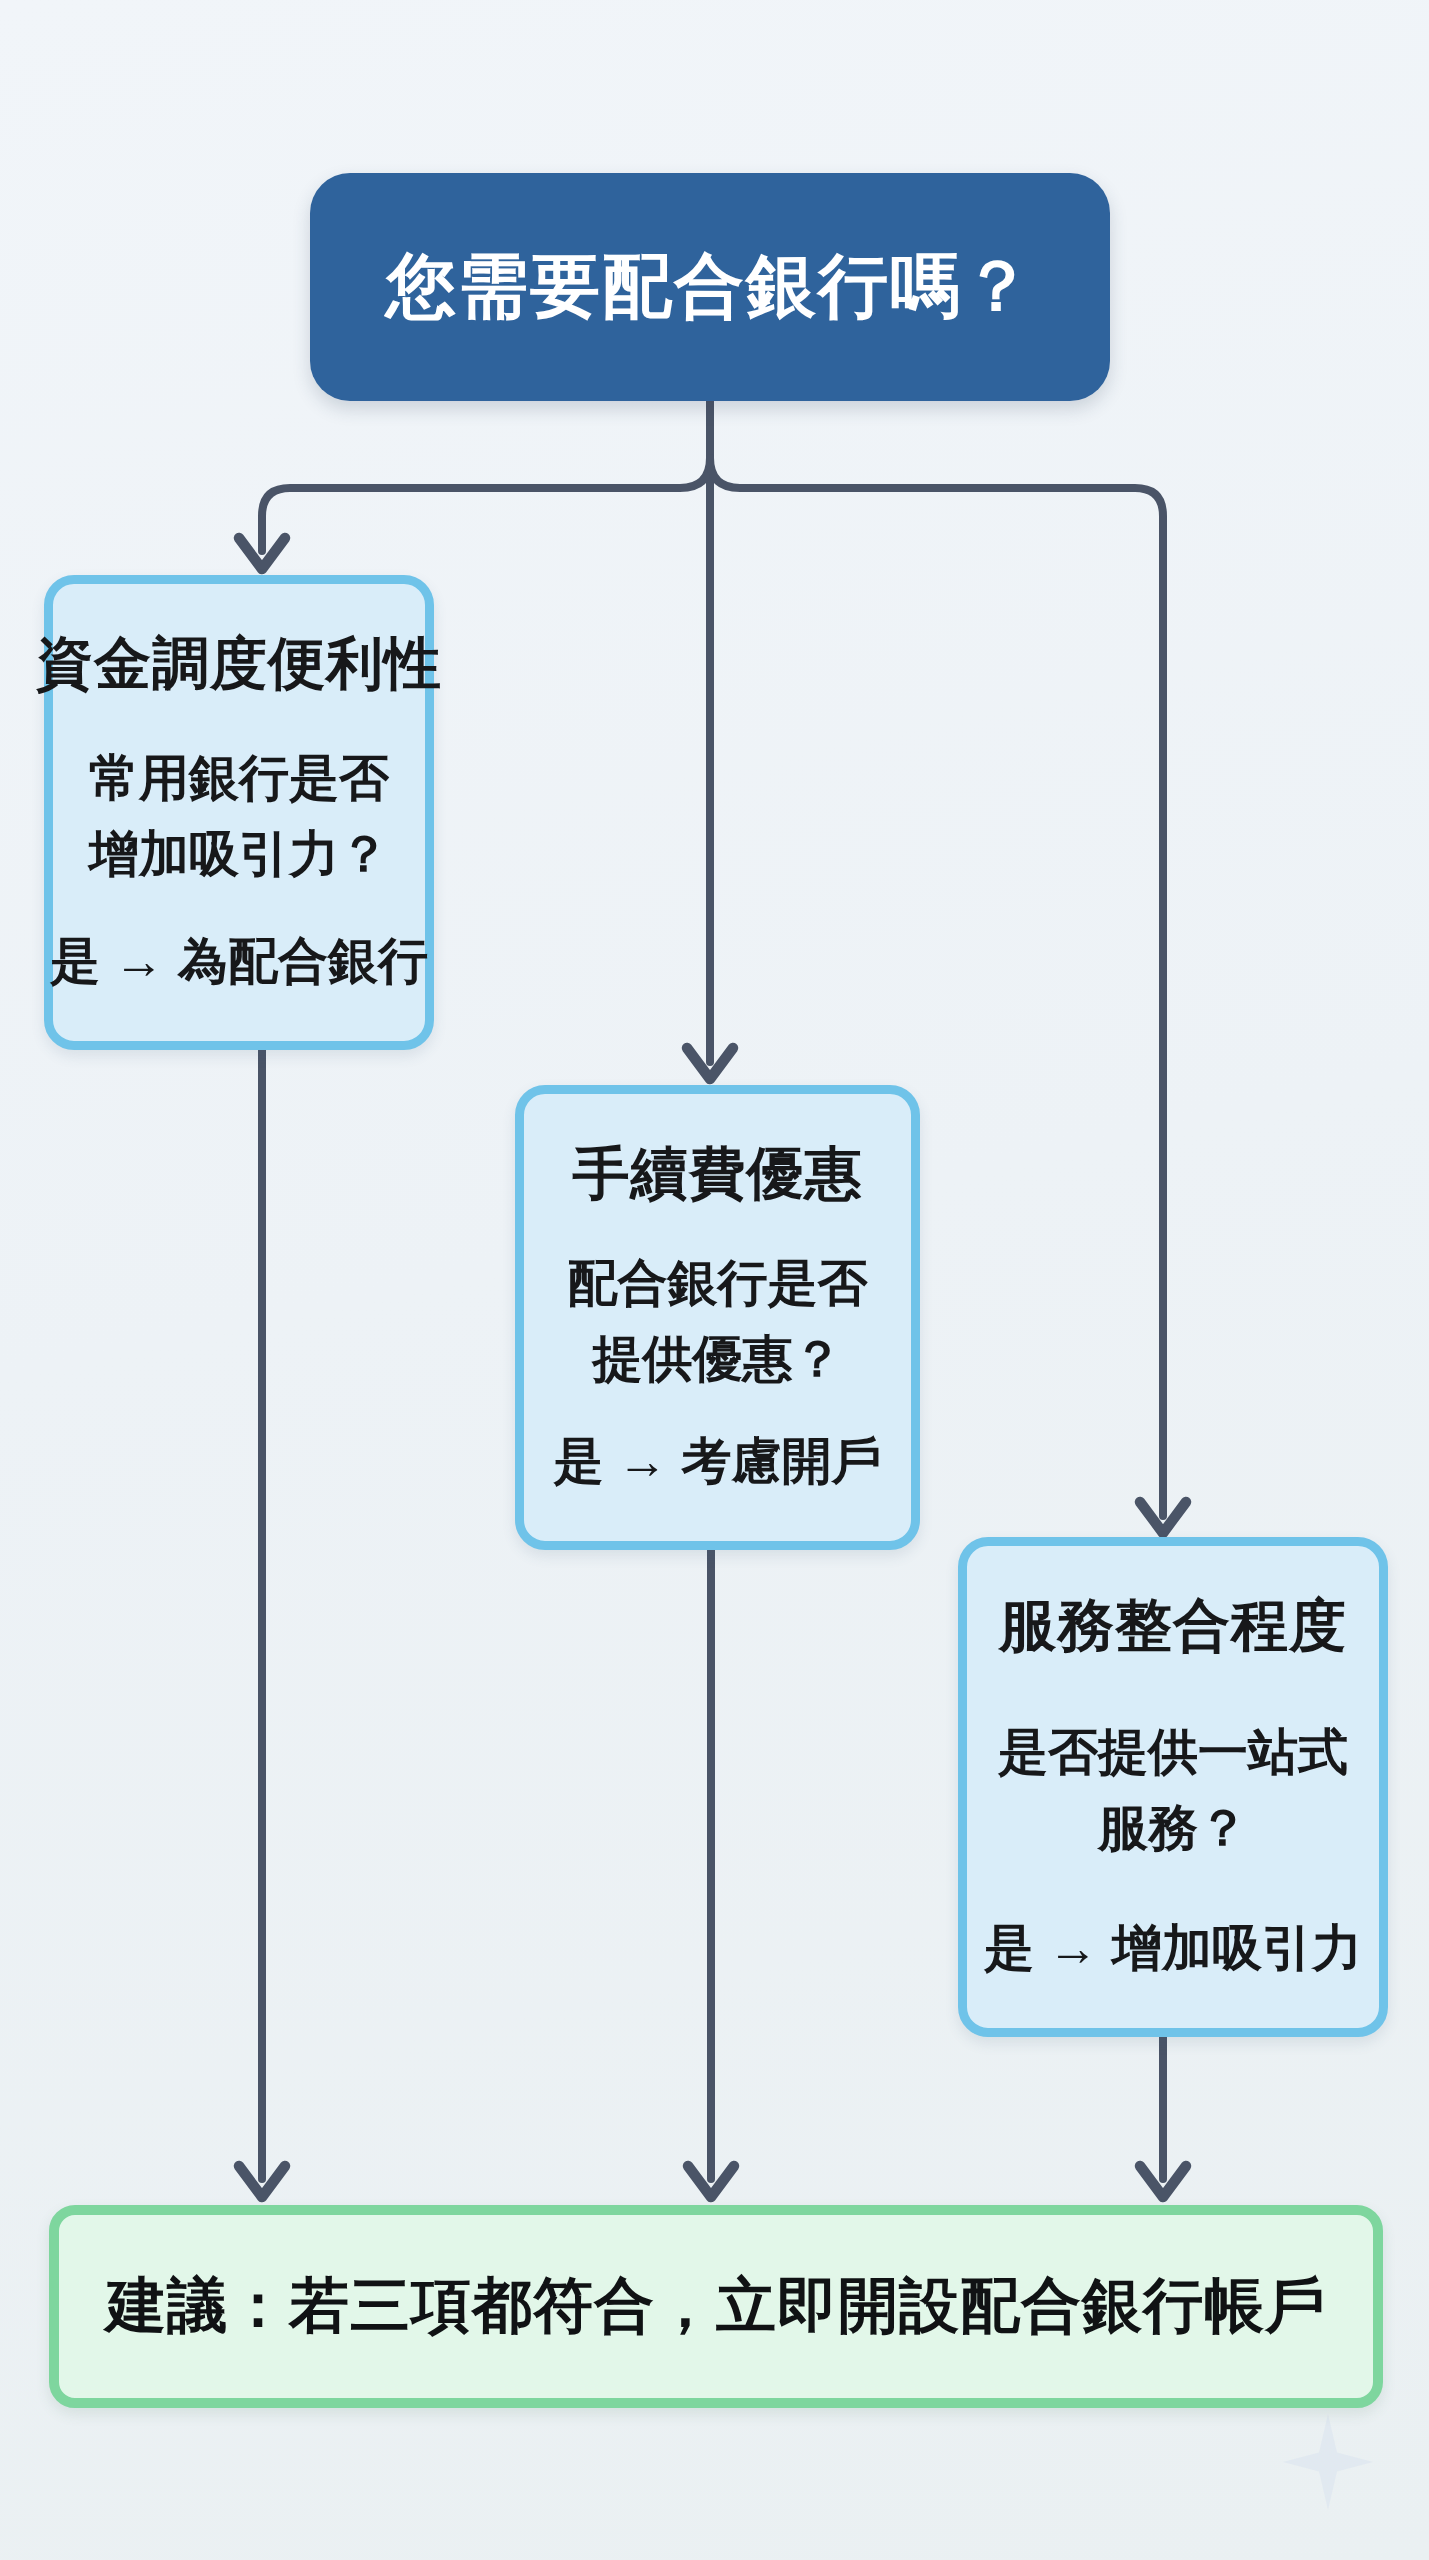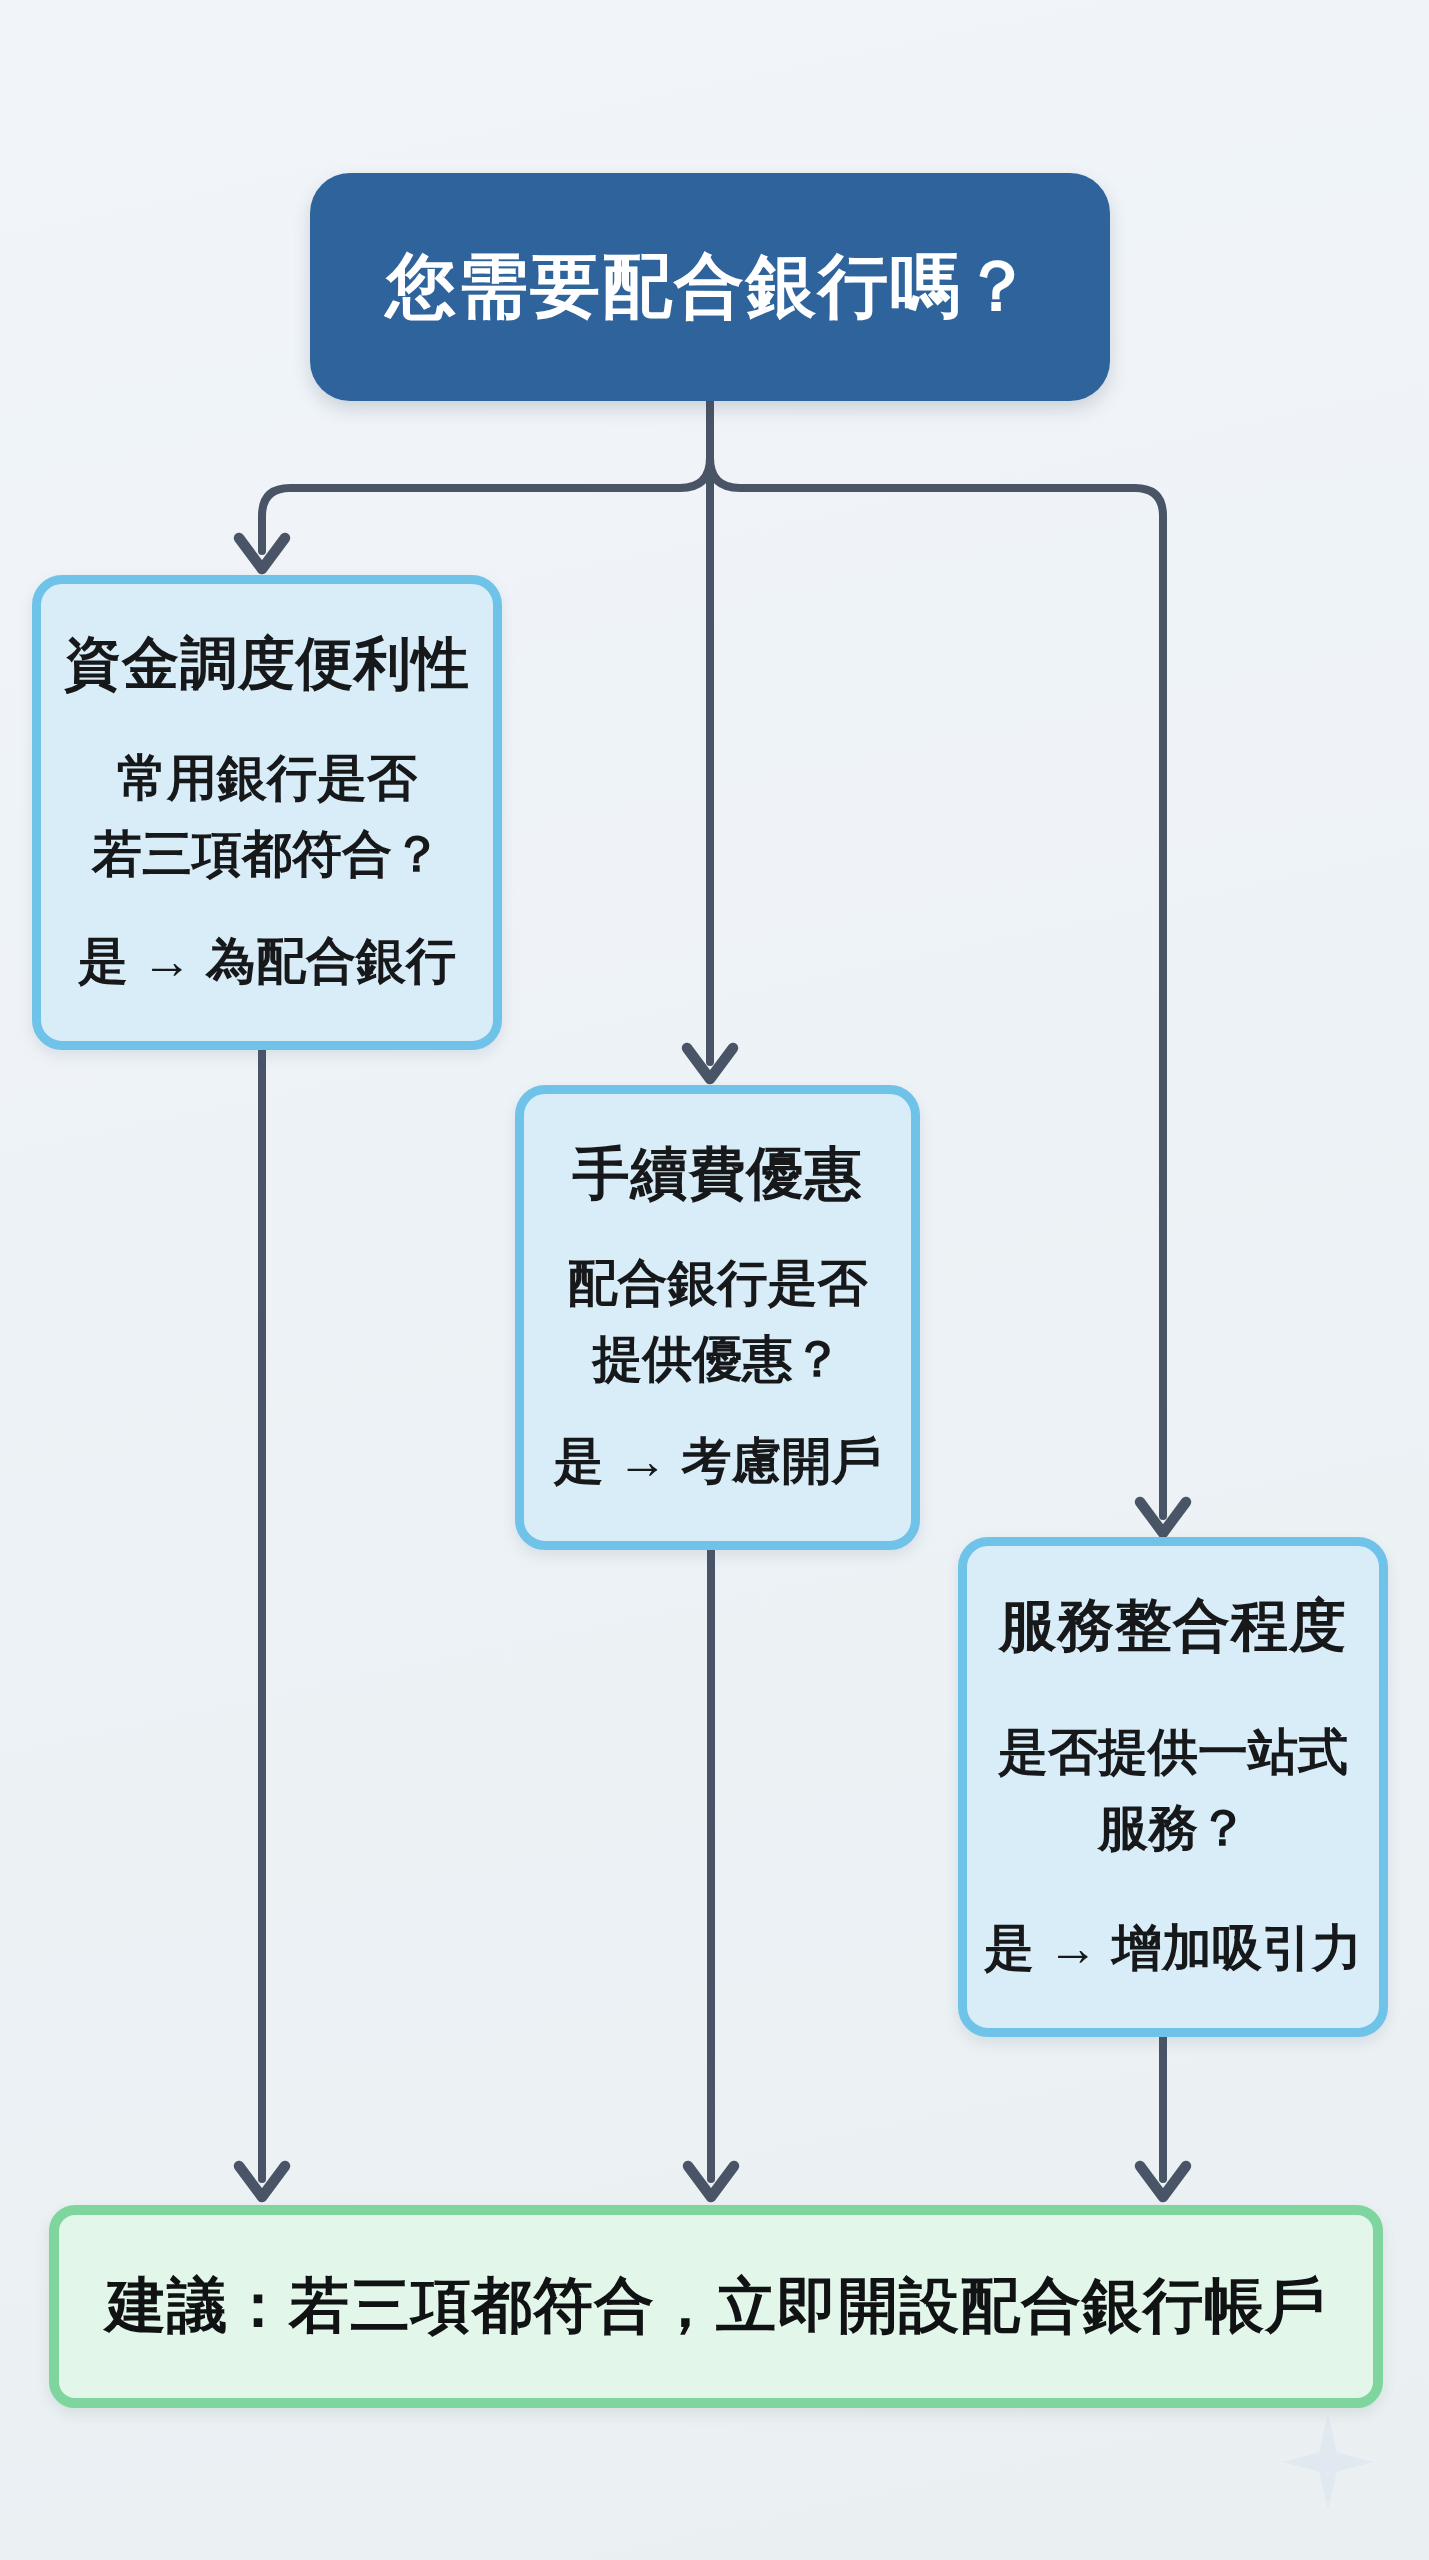--- a/index.html
+++ b/index.html
@@ -45,21 +45,21 @@
     letter-spacing:2px;text-align:center;
   }
   .branch-box{
     background:var(--branch-fill);
     border:9px solid var(--branch-border);
     border-radius:30px;
     box-shadow:0 6px 14px rgba(60,90,120,.12);
     flex-direction:column;justify-content:space-between;
     padding:42px 14px 46px 14px;
   }
-  .branch-funding{left:32px;top:575px;width:470px;height:475px;}
+  .branch-funding{left:44px;top:575px;width:390px;height:475px;gap:20px;}
   .branch-fee{left:515px;top:1085px;width:405px;height:465px;}
   .branch-service{left:958px;top:1537px;width:430px;height:500px;}
   .branch-title{
     color:var(--branch-text);font-size:57px;font-weight:700;
     text-align:center;letter-spacing:1px;white-space:nowrap;
   }
   .branch-question{
     color:var(--branch-text);font-size:50px;font-weight:700;
     text-align:center;line-height:1.52;
   }
@@ -111,21 +111,21 @@
   </svg>
 
   <div class="node root-box">
     <div class="root-title">您需要配合銀行嗎？</div>
   </div>
 
   <div class="node branch-box branch-funding">
     <div class="branch-title">資金調度便利性</div>
     <div class="branch-question">
       <div>常用銀行是否</div>
-      <div>若三項都符合？</div>
+      <div>增加吸引力？</div>
     </div>
     <div class="branch-result">是 → 為配合銀行</div>
   </div>
 
   <div class="node branch-box branch-service">
     <div class="branch-title">服務整合程度</div>
     <div class="branch-question">
       <div>是否提供一站式</div>
       <div>服務？</div>
     </div>

